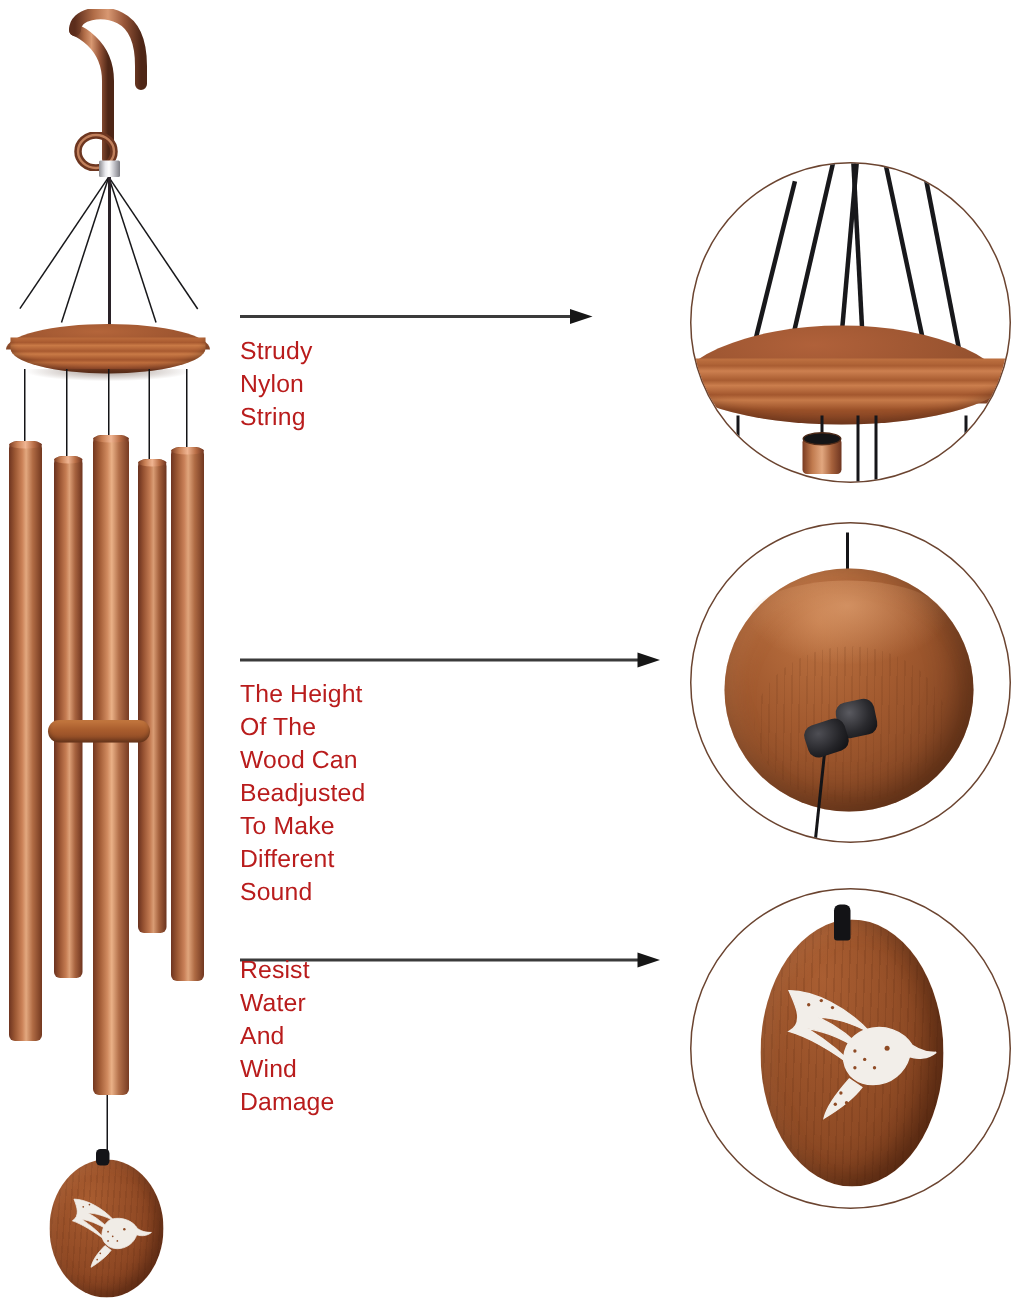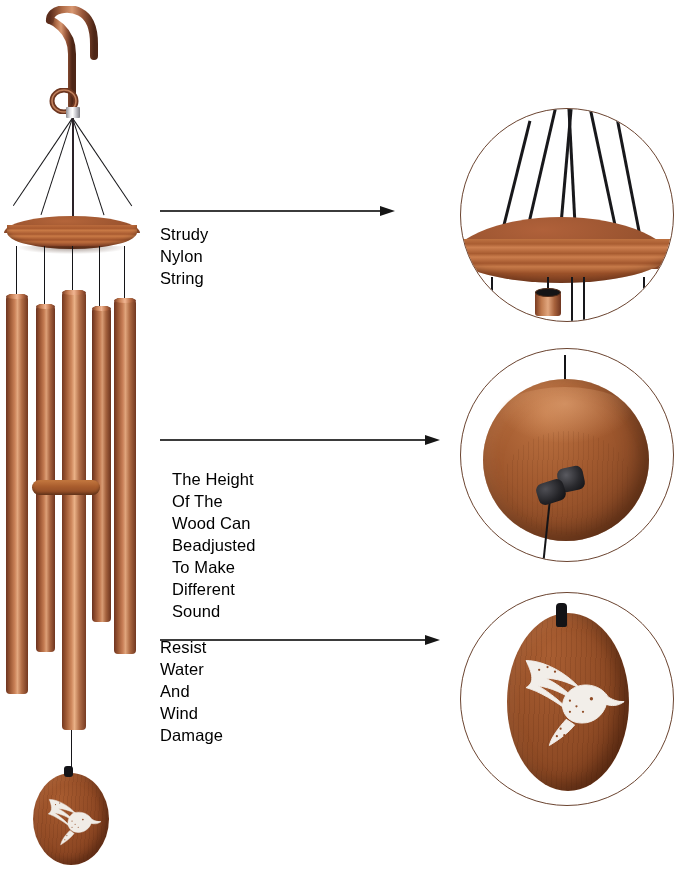--- a/index.html
+++ b/index.html
@@ -201,21 +201,21 @@
     position: absolute;
     right: 0;
     top: 0;
     width: 0; height: 0;
     border-top: 5.5px solid transparent;
     border-bottom: 5.5px solid transparent;
     border-left: 15px solid #161616;
   }
   .feature-text {
     position: absolute;
-    color: #000000;
+    color: #b91c1c;
     font-size: 16.5px;
     line-height: 1.33;
     letter-spacing: .1px;
     white-space: pre-line;
   }
 
   
   .inset {
     position: absolute;
     border-radius: 50%;
@@ -464,21 +464,21 @@
       <div class="arrow-head"></div>
     </div>
     <div class="feature-text" style="top:18px; left:0;">Strudy Nylon String</div>
   </div>
 
   <div class="feature-row" style="left:160px; top:435px;">
     <div class="arrow" style="width:280px;">
       <div class="arrow-line"></div>
       <div class="arrow-head"></div>
     </div>
-    <div class="feature-text" style="top:18px; left:12px;margin-top:16px;">The Height Of The Wood Can
+    <div class="feature-text" style="top:18px; left:0;">The Height Of The Wood Can
 Beadjusted To Make Different
 Sound</div>
   </div>
 
   <div class="feature-row" style="left:160px; top:635px;">
     <div class="arrow" style="width:280px;">
       <div class="arrow-line"></div>
       <div class="arrow-head"></div>
     </div>
     <div class="feature-text" style="top:2px; left:0;">Resist Water And Wind Damage</div>

